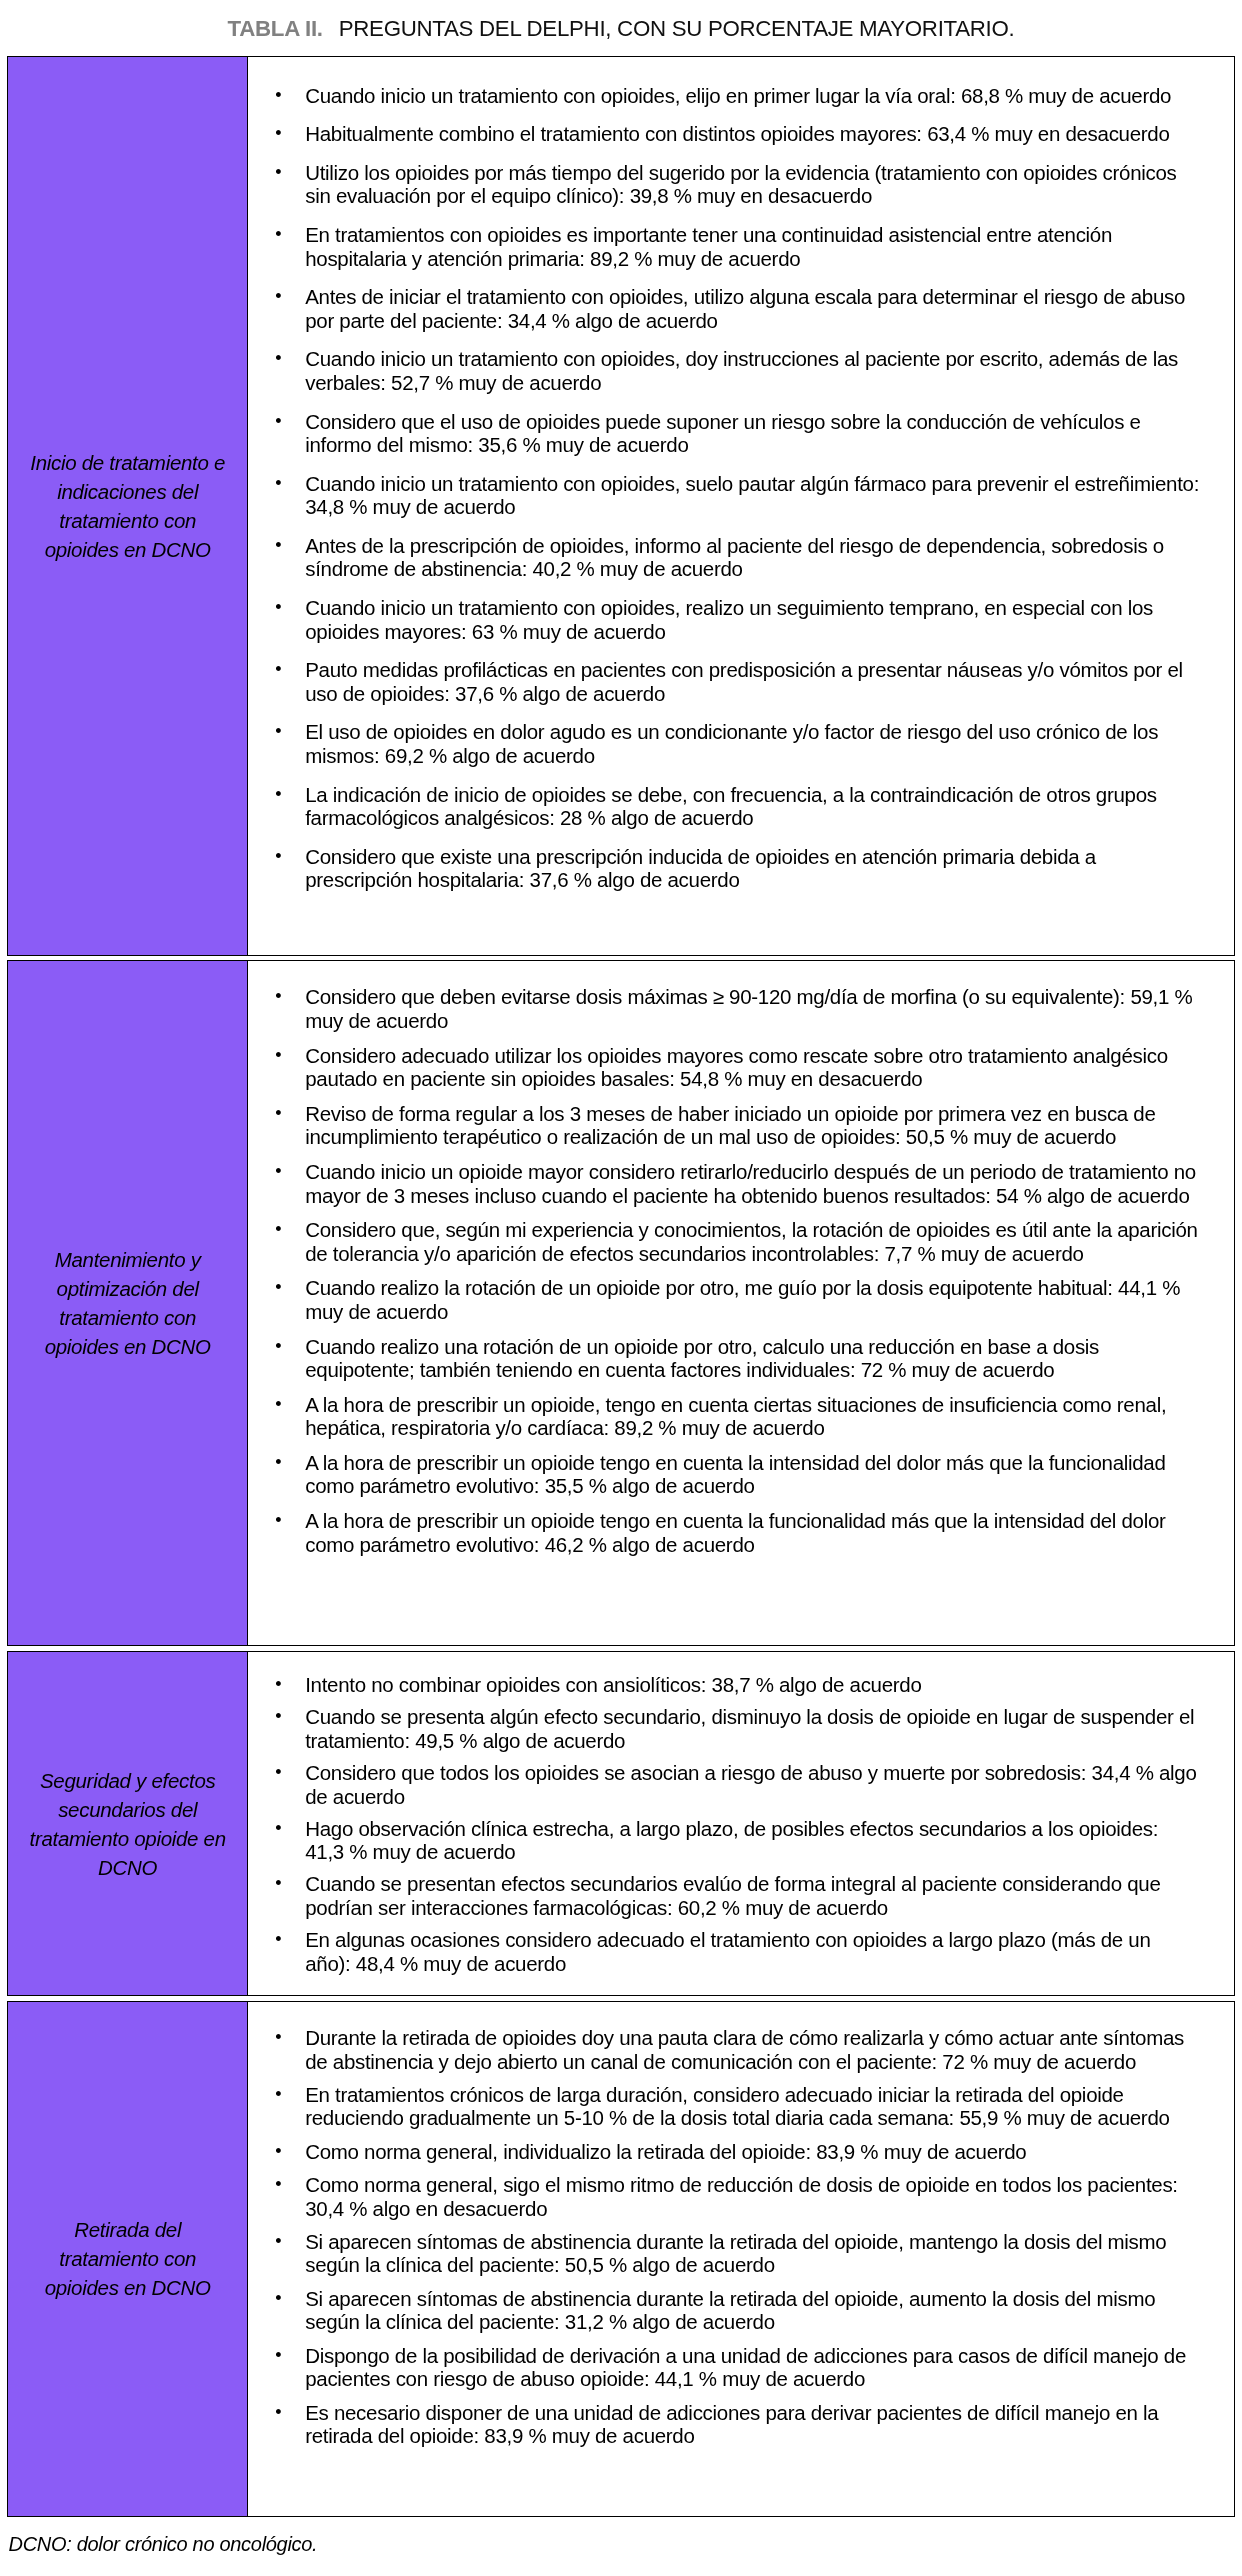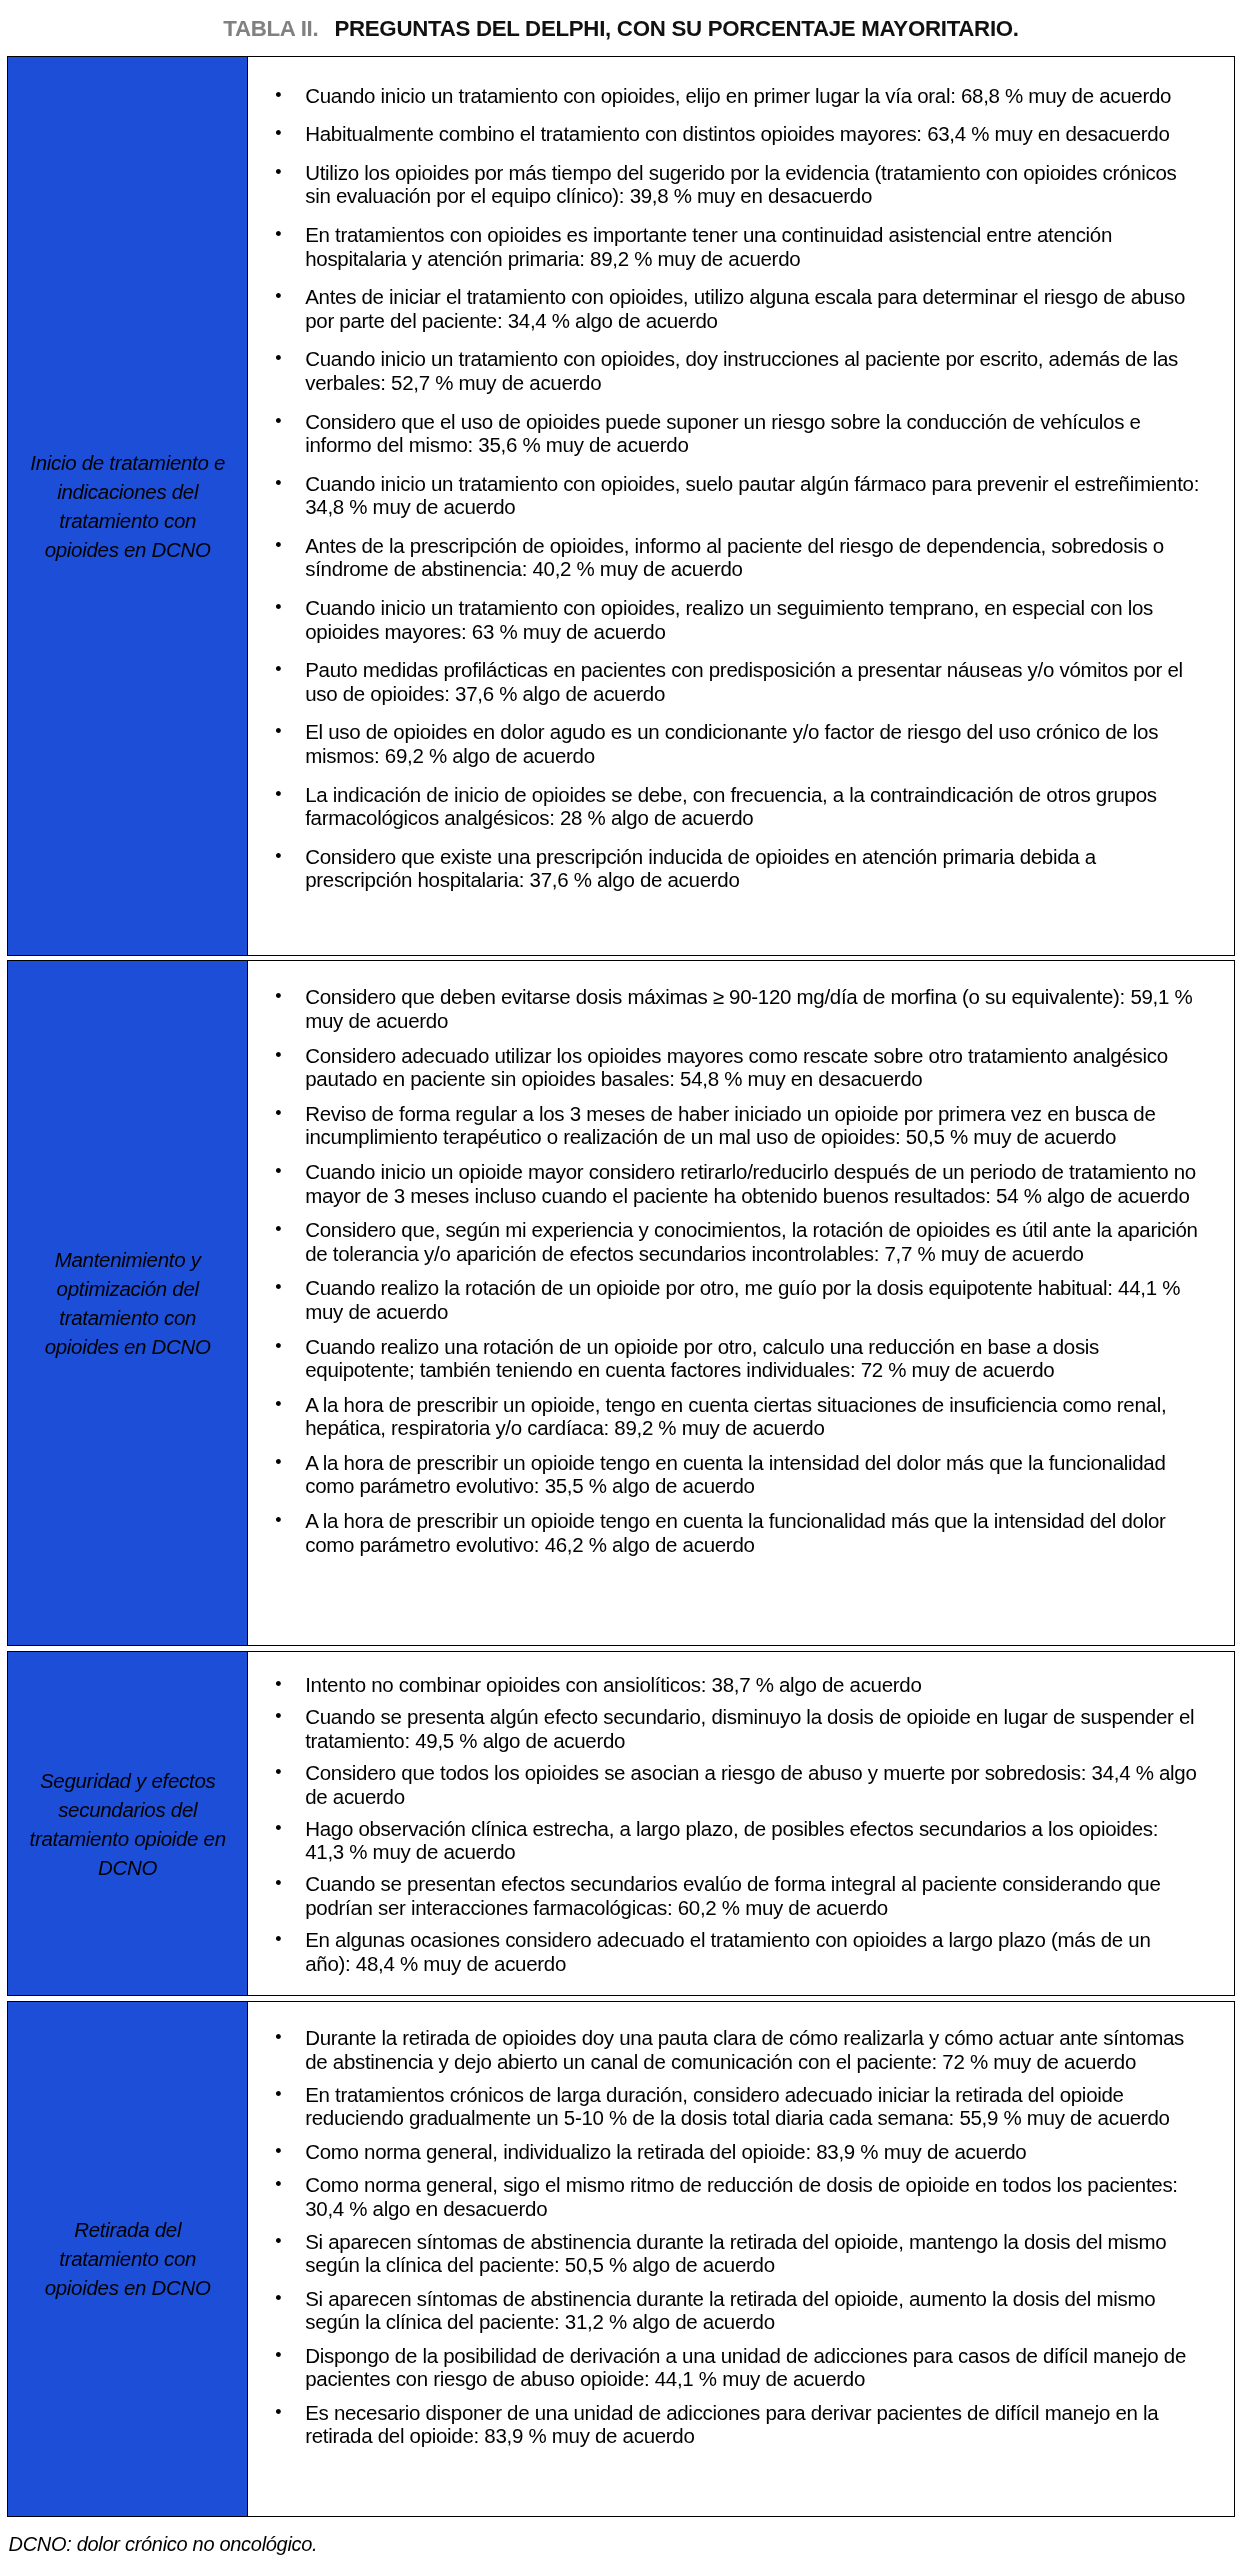--- a/index.html
+++ b/index.html
@@ -23,38 +23,38 @@
     line-height: 26.6px;
     letter-spacing: -0.3px;
     white-space: nowrap;
   }
   .title .title-label {
     font-weight: bold;
     color: #818181;
     margin-right: 16px;
   }
   .title .title-text {
-    font-weight: bold;
+    font-weight: normal;
     color: #111111;
   }
   
   .delphi-table {
     margin: 13.3px 7.2px 0 7.2px;
   }
   .trow {
     display: flex;
     border: 1.8px solid #000000;
     background: #ffffff;
     box-sizing: border-box;
   }
   .trow + .trow { margin-top: 4.8px; }
   .cat-cell {
     width: 240px;
     flex-shrink: 0;
-    background: #1d4ed8;
+    background: #8b5cf6;
     border-right: 1.8px solid #000000;
     display: flex;
     align-items: center;
     justify-content: center;
     text-align: center;
     font-style: italic;
     font-size: 20.5px;
     line-height: 29px;
     letter-spacing: -0.3px;
     padding: 12px 14.5px;

